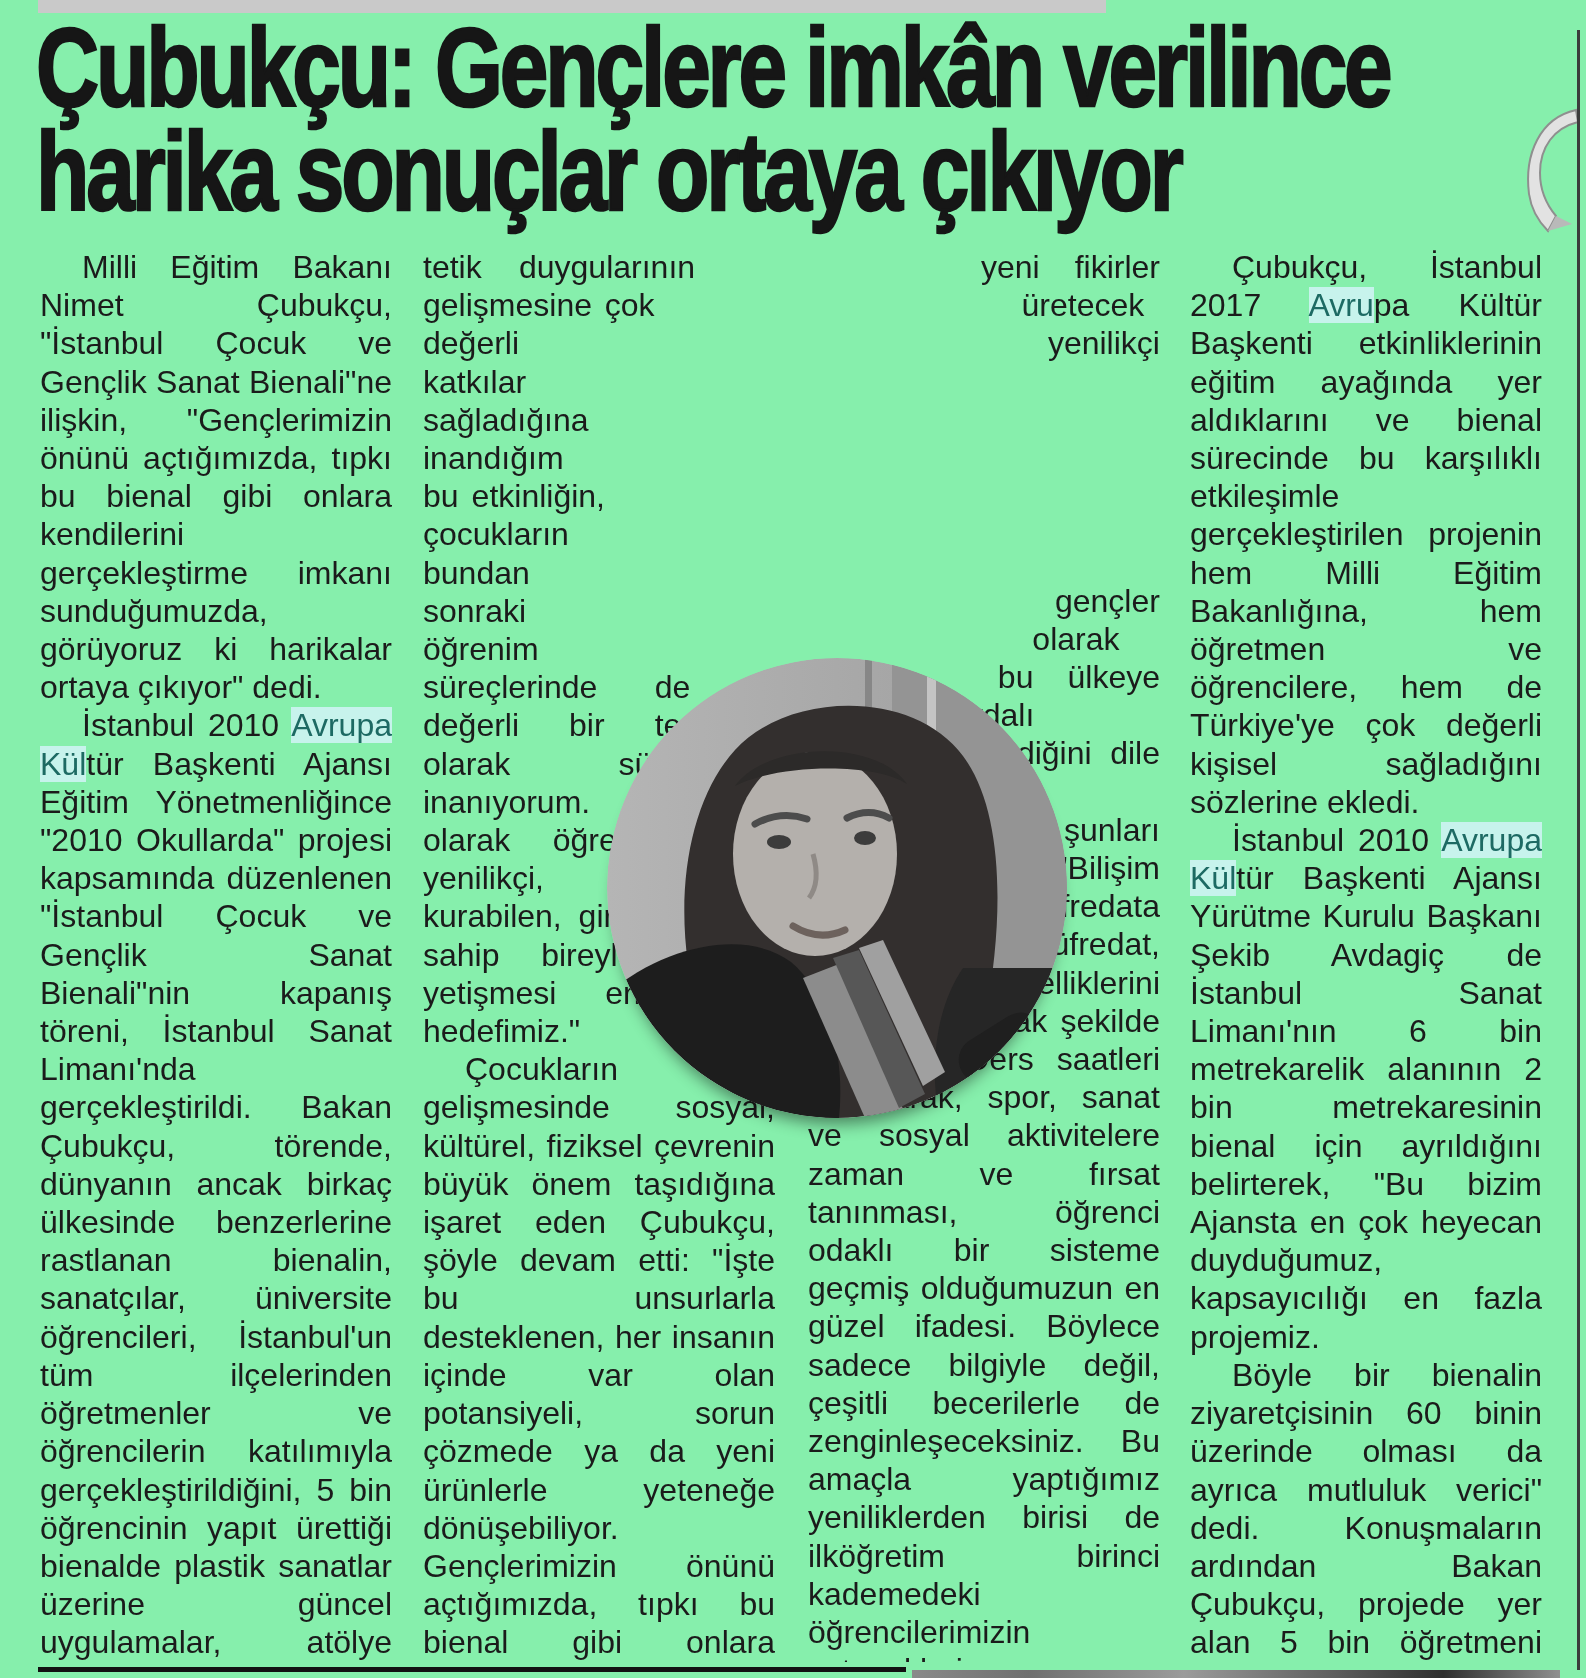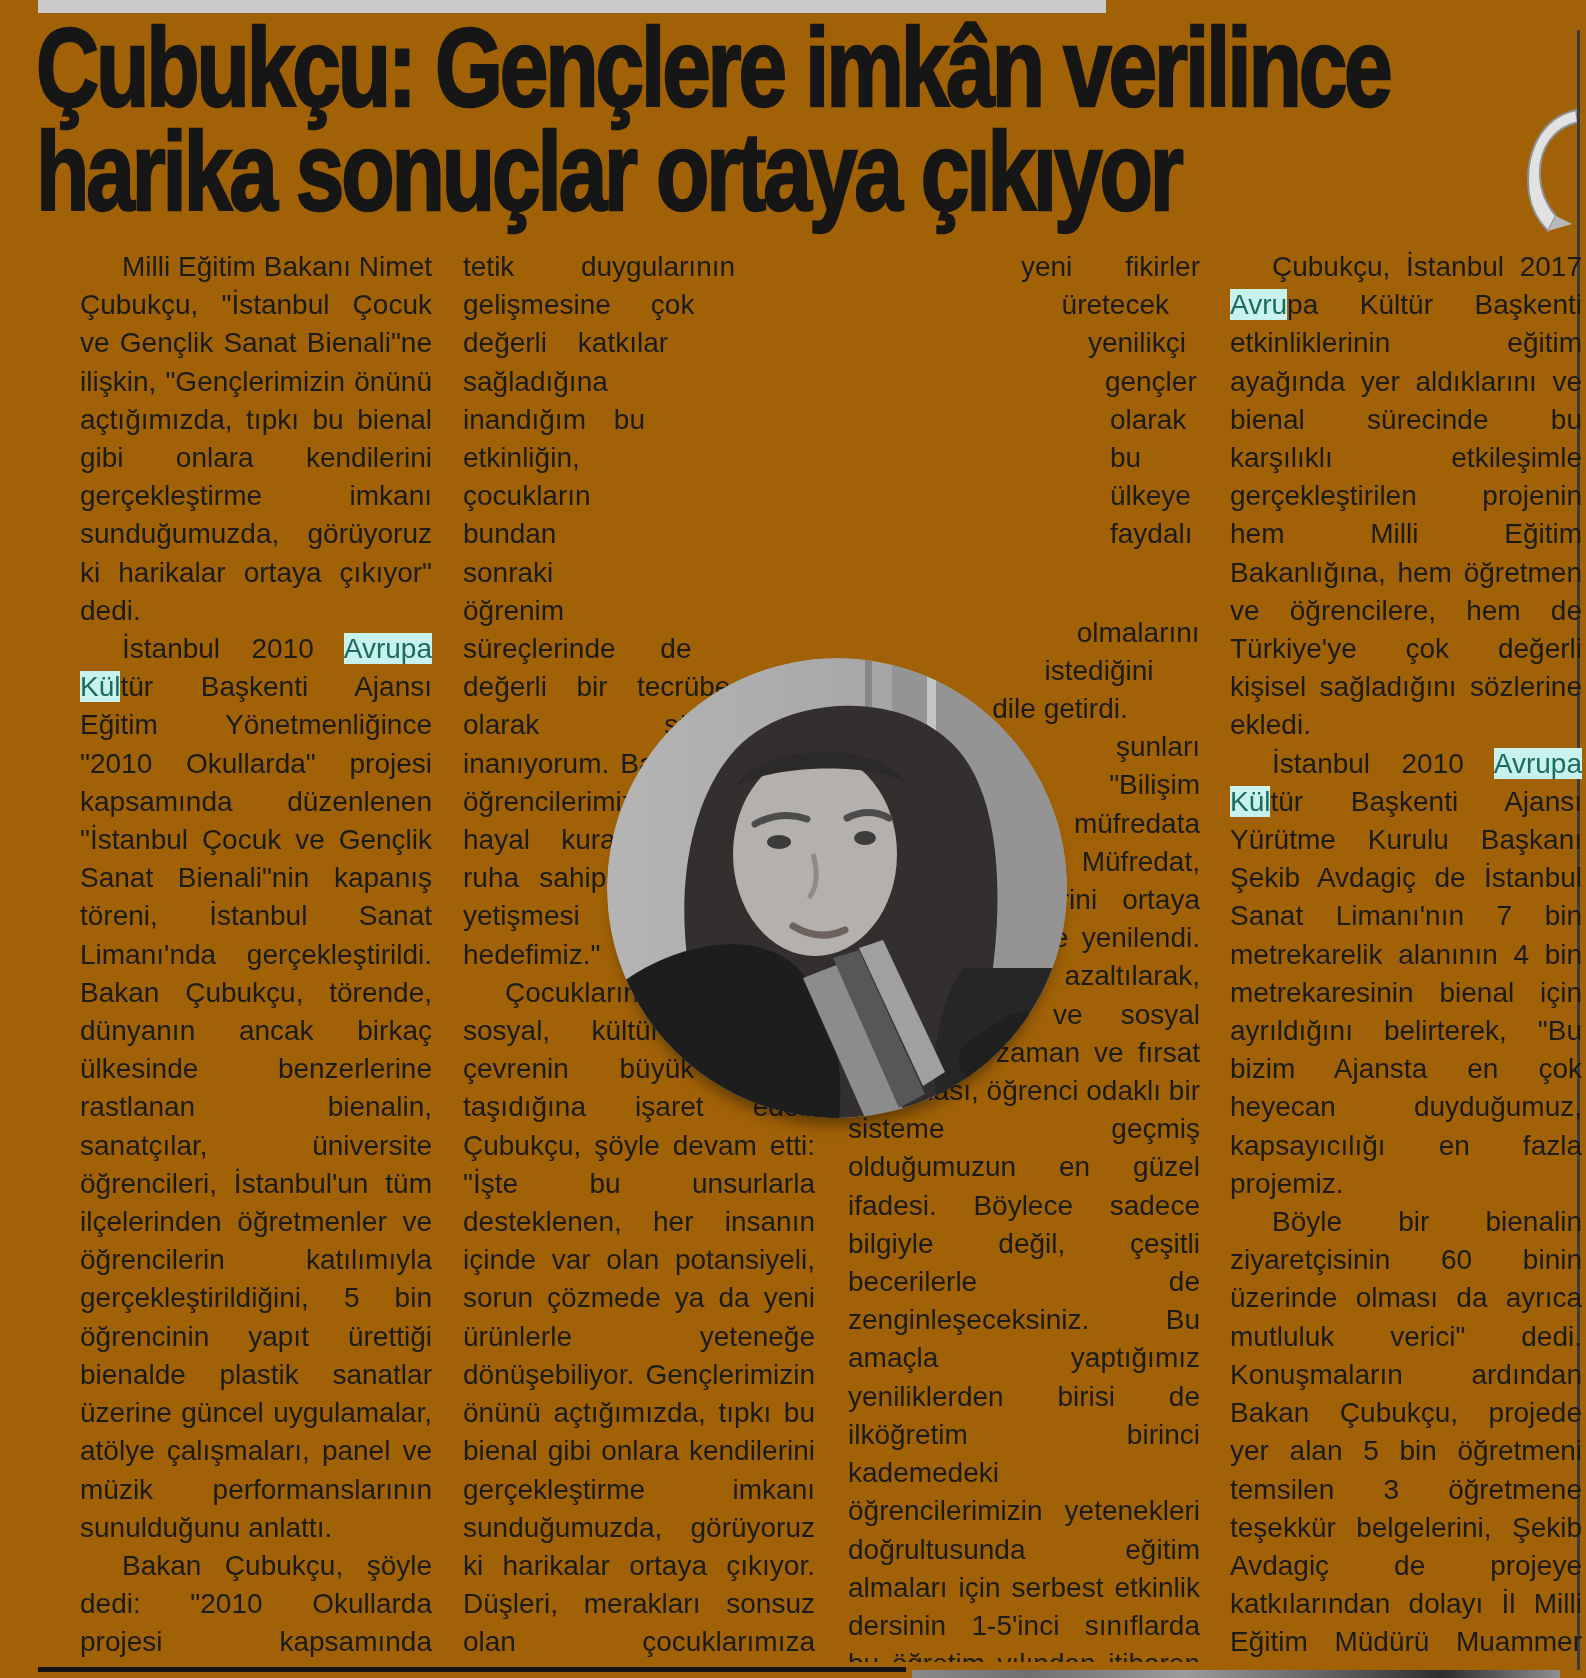--- a/index.html
+++ b/index.html
@@ -1,29 +1,29 @@
 <!DOCTYPE html>
 <html lang="tr" style="--hl-bg: #c7f3ec; --hl-fg: #1d6a63;"><head>
 <meta charset="utf-8">
 <style>
   html,body{margin:0;padding:0;background:#ffffff;}
   .page{
-    position:relative;width:1586px;height:1678px;background:#a16207;
+    position:relative;width:1586px;height:1678px;background:#86efac;
     font-family:"Liberation Sans",sans-serif;overflow:hidden;
   }
   .topbar{position:absolute;left:38px;top:0;width:1068px;height:13px;background:#c9c9c9;}
   .headline{position:absolute;left:36px;top:16px;margin:0;color:#161616;font-weight:bold;}
   .hline{
     font-size:112px;line-height:104px;letter-spacing:-4px;white-space:nowrap;
     transform:scaleX(0.78);transform-origin:0 50%;
     -webkit-text-stroke:2.5px #161616;
   }
   .col{
     position:absolute;top:248px;width:352px;height:1414px;overflow:hidden;
-    text-align:justify;color:#1b1b1b;font-size:28px;line-height:38.2px;margin-left:40px;
+    text-align:justify;color:#1b1b1b;font-size:32px;line-height:38.2px;
   }
   .col p{margin:0;padding:0;}
   .col p.ind{text-indent:42px;}
   .hl{background:var(--hl-bg,#c7f3ec);color:var(--hl-fg,#1d6a63);}
   .cut{content:"";}
   .cut-r{float:right;width:170px;height:462px;margin-top:408px;
     shape-outside:circle(240px at 233px 231px);}
   .cut-l{float:left;width:262px;height:462px;margin-top:408px;
     shape-outside:circle(240px at 30px 231px);}
   .photo{
@@ -66,21 +66,21 @@
   <p class=""><span>tetik duygularının gelişmesine çok değerli katkılar sağladığına inandığım bu etkinliğin, çocukların bundan sonraki öğrenim süreçlerinde de değerli bir tecrübe olarak süreceğine inanıyorum. Bakanlık olarak öğrencilerimizin yenilikçi, hayal kurabilen, girişimci ruha sahip bireyler olarak yetişmesi en büyük hedefimiz."</span></p>
       <p class="ind"><span>Çocukların gelişmesinde sosyal, kültürel, fiziksel çevrenin büyük önem taşıdığına işaret eden Çubukçu, şöyle devam etti: "İşte bu unsurlarla desteklenen, her insanın içinde var olan potansiyeli, sorun çözmede ya da yeni ürünlerle yeteneğe dönüşebiliyor. Gençlerimizin önünü açtığımızda, tıpkı bu bienal gibi onlara kendilerini gerçekleştirme imkanı sunduğumuzda, görüyoruz ki harikalar ortaya çıkıyor. Düşleri, merakları sonsuz olan çocuklarımıza inanmalı, güvenmeli, teşvik etmeli ve cesaretlendirmeliyiz."</span></p>
     </div>
   <div class="col" style="left:808px">
     <div class="cut cut-l"></div>
   <p class=""><span>yeni fikirler üretecek yenilikçi gençler olarak bu ülkeye faydalı olmalarını istediğini dile getirdi.</span></p>
       <p class="ind"><span>Çubukçu, şunları kaydetti: "Bilişim teknolojilerini müfredata entegre ettik. Müfredat, sizlerin özelliklerini ortaya çıkaracak şekilde yenilendi. Ders saatleri azaltılarak, spor, sanat ve sosyal aktivitelere zaman ve fırsat tanınması, öğrenci odaklı bir sisteme geçmiş olduğumuzun en güzel ifadesi. Böylece sadece bilgiyle değil, çeşitli becerilerle de zenginleşeceksiniz. Bu amaçla yaptığımız yeniliklerden birisi de ilköğretim birinci kademedeki öğrencilerimizin yetenekleri doğrultusunda eğitim almaları için serbest etkinlik dersinin 1-5'inci sınıflarda bu öğretim yılından itibaren uygulanmaya başlanmasıdır. Sizlerin kişisel gelişimlerinizi sınavlarda gösterdiğiniz başarılardan daha çok önemsediğimi bir kez daha vurgulamak isterim. Amacımız, her birinizin, yetenekleri ve sahip olduğunu-</span></p>
     </div>
   <div class="col" style="left:1190px">
       <p class="ind"><span>Çubukçu, İstanbul 2017 </span><span class="hl">Avru</span><span>pa Kültür Başkenti etkinliklerinin eğitim ayağında yer aldıklarını ve bienal sürecinde bu karşılıklı etkileşimle gerçekleştirilen projenin hem Milli Eğitim Bakanlığına, hem öğretmen ve öğrencilere, hem de Türkiye'ye çok değerli kişisel sağladığını sözlerine ekledi.</span></p>
-      <p class="ind"><span>İstanbul 2010 </span><span class="hl">Avrupa Kül</span><span>tür Başkenti Ajansı Yürütme Kurulu Başkanı Şekib Avdagiç de İstanbul Sanat Limanı'nın 7 bin metrekarelik alanının 4 bin metrekaresinin bienal için ayrıldığını belirterek, "Bu bizim Ajansta en çok heyecan duyduğumuz, kapsayıcılığı en fazla projemiz.</span></p>
+      <p class="ind"><span>İstanbul 2010 </span><span class="hl">Avrupa Kül</span><span>tür Başkenti Ajansı Yürütme Kurulu Başkanı Şekib Avdagiç de İstanbul Sanat Limanı'nın 6 bin metrekarelik alanının 2 bin metrekaresinin bienal için ayrıldığını belirterek, "Bu bizim Ajansta en çok heyecan duyduğumuz, kapsayıcılığı en fazla projemiz.</span></p>
       <p class="ind"><span>Böyle bir bienalin ziyaretçisinin 60 binin üzerinde olması da ayrıca mutluluk verici" dedi. Konuşmaların ardından Bakan Çubukçu, projede yer alan 5 bin öğretmeni temsilen 3 öğretmene teşekkür belgelerini, Şekib Avdagiç de projeye katkılarından dolayı İl Milli Eğitim Müdürü Muammer Yıldız'a teşekkür plaketi verdi. Öğrencilerin müzik ve dans gösterileri sunmalarının ardından Çubukçu bienali gezdi.</span></p>
     </div>
 
   <div class="photo">
     <svg viewBox="0 0 460 460">
       <defs>
         <clipPath id="pc">
             <circle cx="230" cy="230" r="230"></circle>
           </clipPath>
         <linearGradient id="wall" x1="0" y1="0" x2="1" y2="0">

